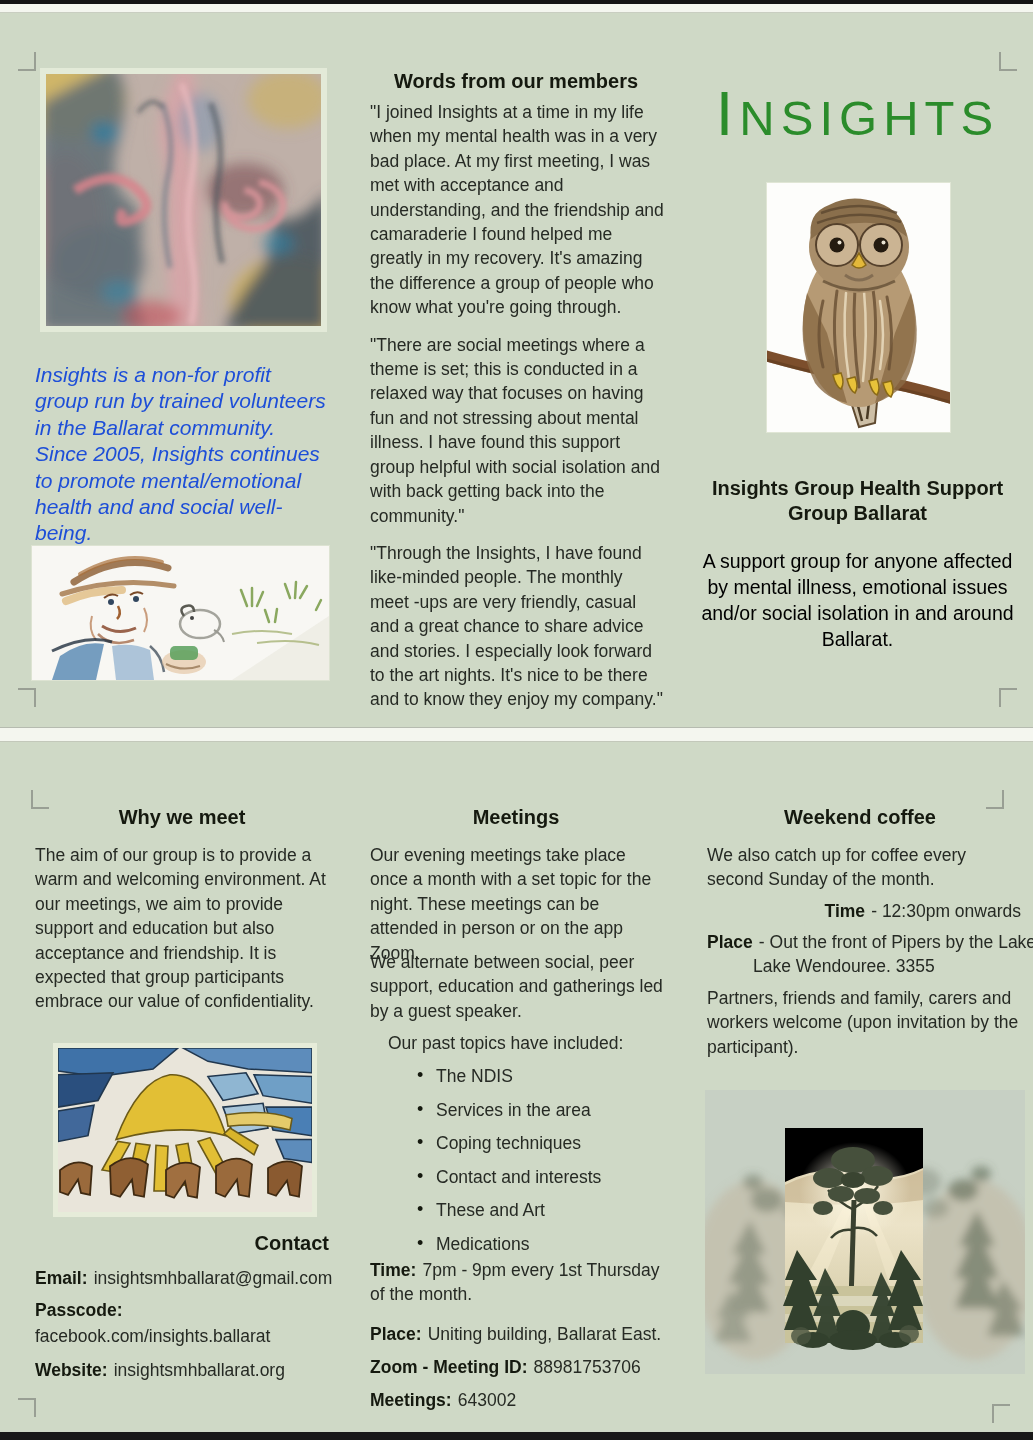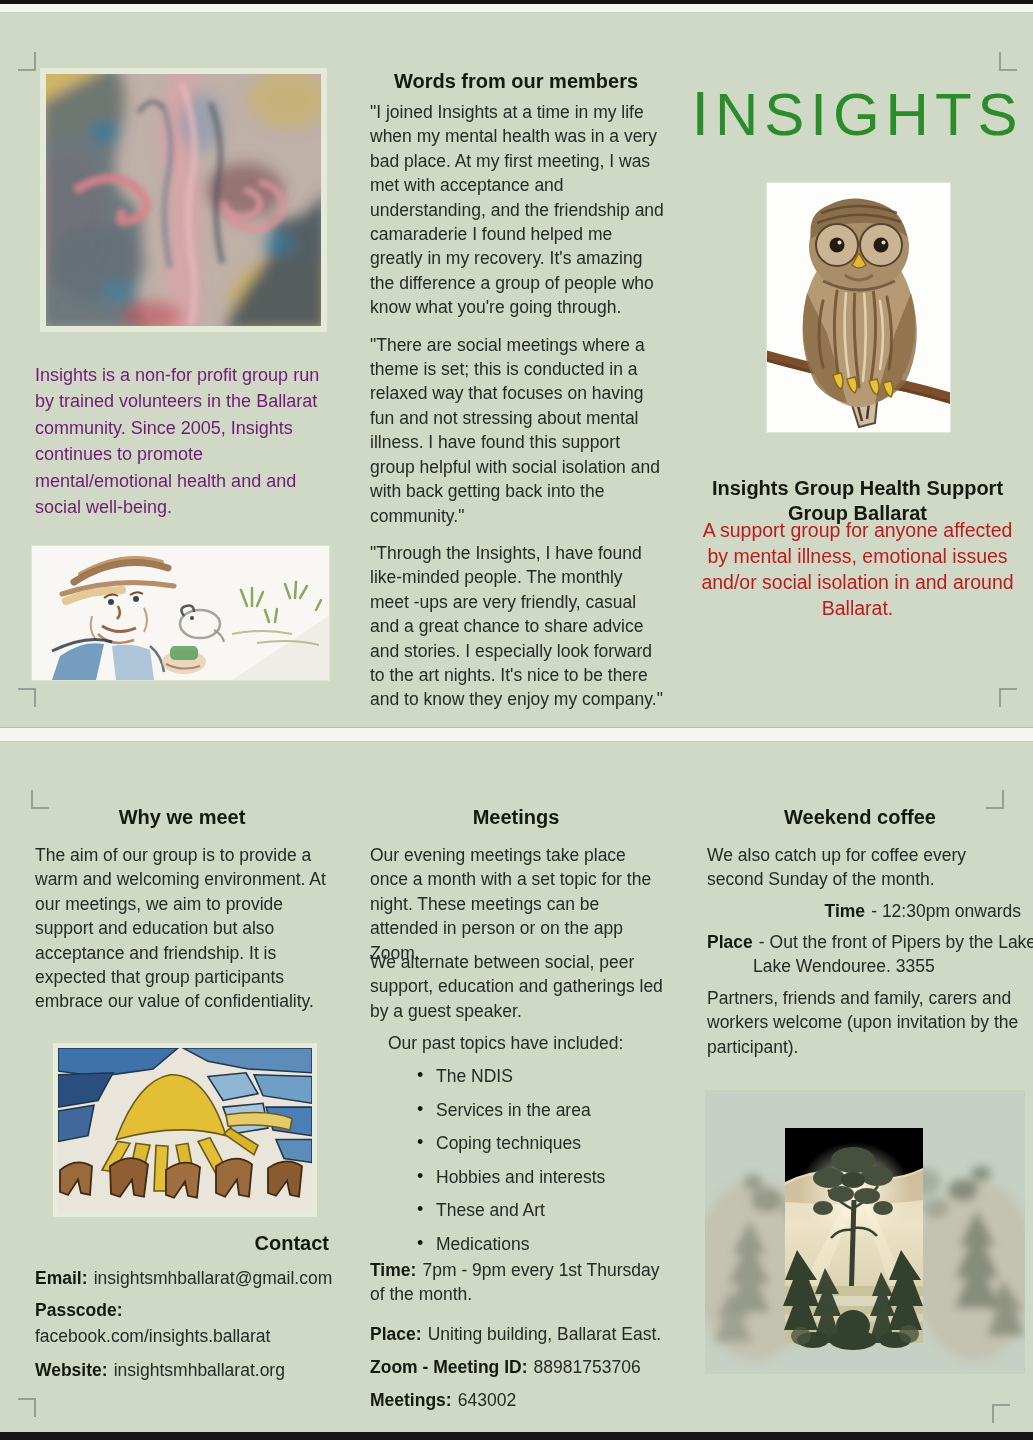--- a/index.html
+++ b/index.html
@@ -16,29 +16,29 @@
   
   .crop{width:16px;height:17px;border:0 solid #999f94;}
   .crop.rb{border-right-width:2px;border-bottom-width:2px;}
   .crop.lb{border-left-width:2px;border-bottom-width:2px;}
   .crop.rt{border-right-width:2px;border-top-width:2px;}
   .crop.lt{border-left-width:2px;border-top-width:2px;}
 
   
   .h20{font-weight:700;font-size:20px;color:#15190f;text-align:center;}
   .b17{font-size:17.5px;line-height:24.4px;color:#262a24;}
-  .b19{font-size:18px;line-height:26.4px;color:#701a75;}
+  .b19{font-size:21px;line-height:26.4px;color:#1d4ed8;font-style:italic;}
   .lbl{font-weight:700;color:#15190f;margin-right:0.35em;}
   .center{text-align:center;}
   .quote{margin:0 0 13px 0;}
 
   
   .brand{display:flex;align-items:baseline;justify-content:center;color:#2b8c2b;}
   .brand .bi{font-size:63px;line-height:63px;letter-spacing:6px;}
-  .brand .br{font-size:60px;line-height:46px;letter-spacing:6px;}
+  .brand .br{font-size:49px;line-height:46px;letter-spacing:6px;}
 
   
   .imgframe{background:#fdfdfa;}
   .frame-art{border:6px solid #e3ead8;}
   .frame-sun{border:5px solid #e6ecd9;}
   svg{display:block;}
 
   
   .bullet-row{position:relative;margin-left:68px;line-height:21px;margin-bottom:12.5px;font-size:17.5px;color:#262a24;}
   .bullet-row::before{content:"•";position:absolute;left:-19px;top:-1px;font-size:18px;color:#15190f;}
@@ -220,21 +220,21 @@
         <path d="M102,198 q3,12 8,14 q4,-6 0,-16 Z"></path>
         <path d="M116,200 q3,12 8,14 q4,-6 0,-16 Z"></path>
       </g>
     </svg>
   </div>
 
   <div class="abs h20" style="left:700px;top:476px;width:315px;line-height:25px;">
     <div>Insights Group Health Support</div>
     <div>Group Ballarat</div>
   </div>
-  <div class="abs center" style="left:700px;top:517px;width:315px;font-size:19.5px;line-height:26px;color:#b91c1c;">A support group for anyone affected by mental illness, emotional issues and/or social isolation in and around Ballarat.</div>
+  <div class="abs center" style="left:700px;top:548px;width:315px;font-size:19.5px;line-height:26px;color:#000000;">A support group for anyone affected by mental illness, emotional issues and/or social isolation in and around Ballarat.</div>
 
   <div class="abs h20" style="left:35px;top:806px;width:294px;">Why we meet</div>
   <div class="abs b17" style="left:35px;top:843px;width:296px;">The aim of our group is to provide a warm and welcoming environment. At our meetings, we aim to provide support and education but also acceptance and friendship. It is expected that group participants embrace our value of confidentiality.</div>
 
   <div class="abs imgframe frame-sun" style="left:53px;top:1043px;width:254px;height:164px;">
     <svg width="254" height="164" viewBox="0 0 254 172" preserveAspectRatio="none">
       <rect width="254" height="172" fill="#e9e5da"></rect>
 
       <g stroke="#21374e" stroke-width="1.6">
         <path d="M0,0 L120,0 L95,22 L40,30 L0,24 Z" fill="#3f72a8"></path>
@@ -283,21 +283,21 @@
 
   <div class="abs h20" style="left:368px;top:806px;width:296px;">Meetings</div>
   <div class="abs b17" style="left:370px;top:843px;width:294px;">Our evening meetings take place once a month with a set topic for the night. These meetings can be attended in person or on the app Zoom.</div>
   <div class="abs b17" style="left:370px;top:950px;width:294px;">We alternate between social, peer support, education and gatherings led by a guest speaker.</div>
   <div class="abs b17" style="left:370px;top:1031px;width:294px;margin-left:18px;">Our past topics have included:</div>
 
   <div class="abs" style="left:368px;top:1066px;width:296px;">
     <div class="bullet-row">The NDIS</div>
     <div class="bullet-row">Services in the area</div>
     <div class="bullet-row">Coping techniques</div>
-    <div class="bullet-row">Hobbies and interests</div>
+    <div class="bullet-row">Contact and interests</div>
     <div class="bullet-row">These and Art</div>
     <div class="bullet-row">Medications</div>
   </div>
 
   <div class="abs b17" style="left:370px;top:1258px;width:294px;">
     <span class="lbl">Time:</span><span>7pm - 9pm every 1st Thursday of the month.</span>
   </div>
   <div class="abs b17" style="left:370px;top:1322px;width:294px;">
     <span class="lbl">Place:</span><span>Uniting building, Ballarat East.</span>
   </div>

